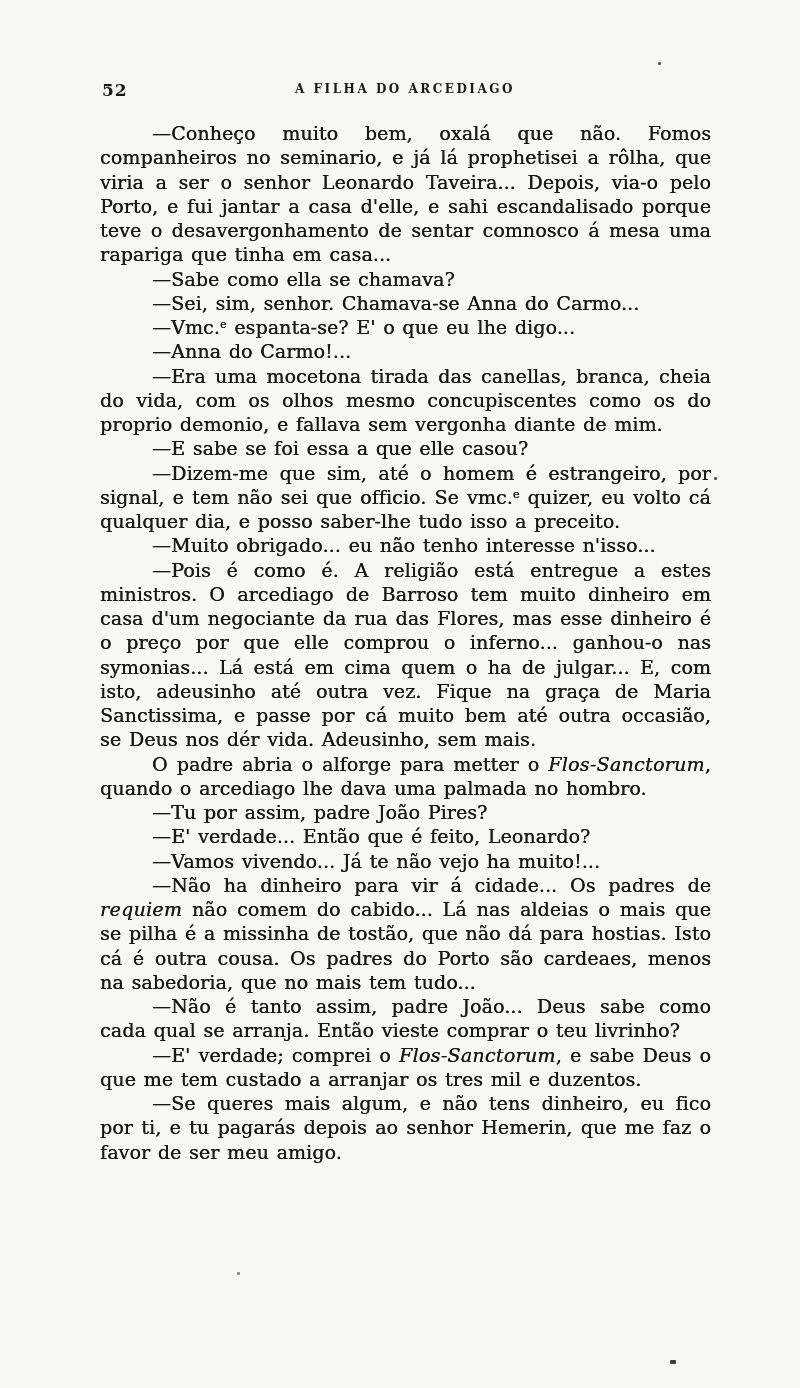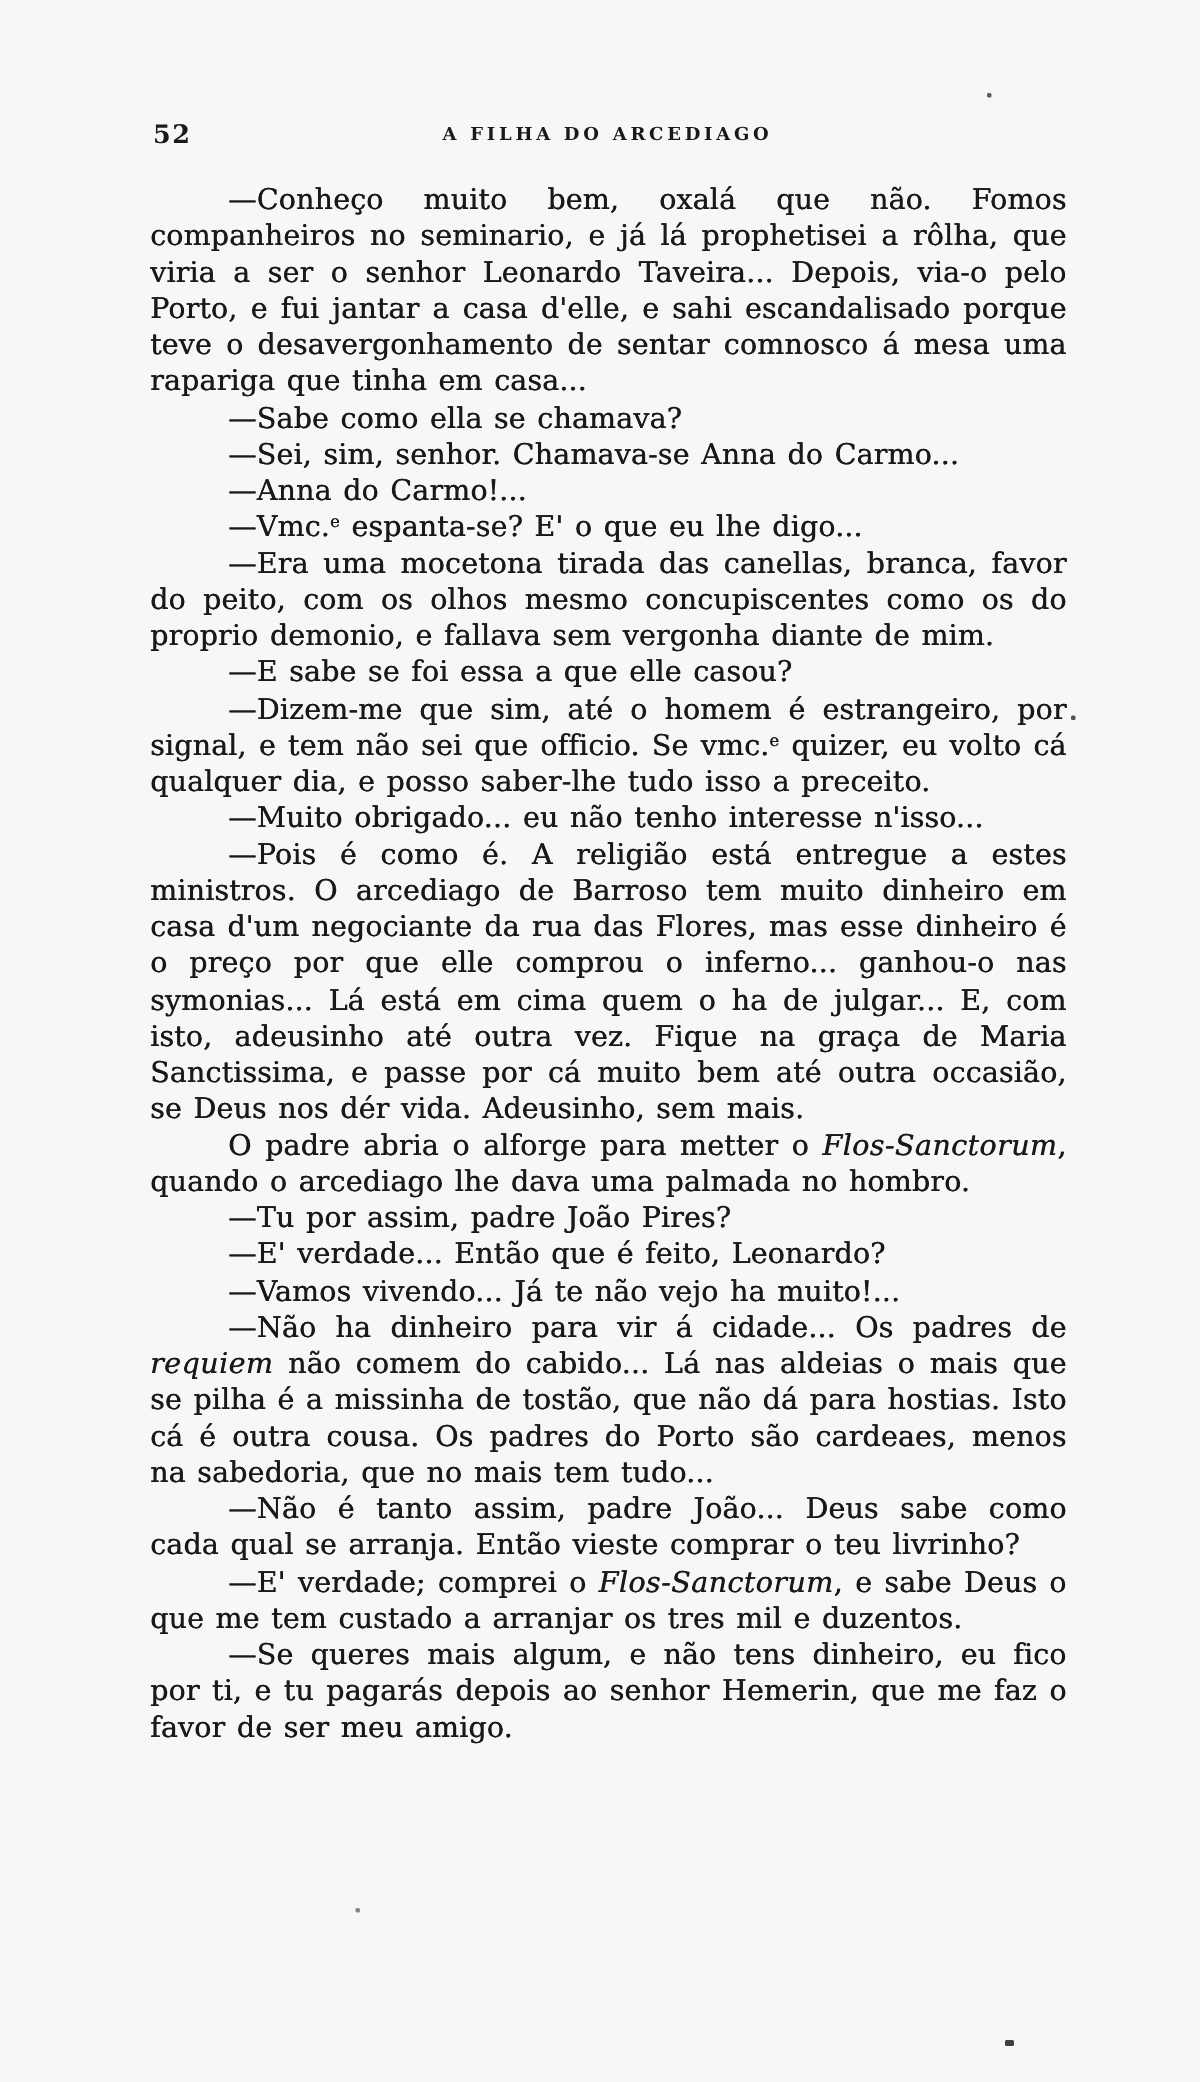--- a/index.html
+++ b/index.html
@@ -85,23 +85,23 @@
 <div class="scan-page">
   <div class="page-header">
     <span class="page-number">52</span>
     <span class="running-title">A FILHA DO ARCEDIAGO</span>
   </div>
 
   <div class="text-body">
       <p><span>—Conheço muito bem, oxalá que não. Fomos companheiros no seminario, e já lá prophetisei a rôlha, que viria a ser o senhor Leonardo Taveira... Depois, via-o pelo Porto, e fui jantar a casa d'elle, e sahi escandalisado porque teve o desavergonhamento de sentar comnosco á mesa uma rapariga que tinha em casa...</span></p>
       <p><span>—Sabe como ella se chamava?</span></p>
       <p><span>—Sei, sim, senhor. Chamava-se Anna do Carmo...</span></p>
+      <p><span>—Vmc.</span><sup>e</sup><span> espanta-se? E' o que eu lhe digo...</span></p>
       <p><span>—Anna do Carmo!...</span></p>
-      <p><span>—Vmc.</span><sup>e</sup><span> espanta-se? E' o que eu lhe digo...</span></p>
-      <p><span>—Era uma mocetona tirada das canellas, branca, favor do peito, com os olhos mesmo concupiscentes como os do proprio demonio, e fallava sem vergonha diante de mim.</span></p>
+      <p><span>—Era uma mocetona tirada das canellas, branca, cheia do vida, com os olhos mesmo concupiscentes como os do proprio demonio, e fallava sem vergonha diante de mim.</span></p>
       <p><span>—E sabe se foi essa a que elle casou?</span></p>
       <p><span>—Dizem-me que sim, até o homem é estrangeiro, por signal, e tem não sei que officio. Se vmc.</span><sup>e</sup><span> quizer, eu volto cá qualquer dia, e posso saber-lhe tudo isso a preceito.</span></p>
       <p><span>—Muito obrigado... eu não tenho interesse n'isso...</span></p>
       <p><span>—Pois é como é. A religião está entregue a estes ministros. O arcediago de Barroso tem muito dinheiro em casa d'um negociante da rua das Flores, mas esse dinheiro é o preço por que elle comprou o inferno... ganhou-o nas symonias... Lá está em cima quem o ha de julgar... E, com isto, adeusinho até outra vez. Fique na graça de Maria Sanctissima, e passe por cá muito bem até outra occasião, se Deus nos dér vida. Adeusinho, sem mais.</span></p>
       <p><span>O padre abria o alforge para metter o </span><i>Flos-Sanctorum</i><span>, quando o arcediago lhe dava uma palmada no hombro.</span></p>
       <p><span>—Tu por assim, padre João Pires?</span></p>
       <p><span>—E' verdade... Então que é feito, Leonardo?</span></p>
       <p><span>—Vamos vivendo... Já te não vejo ha muito!...</span></p>
       <p><span>—Não ha dinheiro para vir á cidade... Os padres de </span><i>requiem</i><span> não comem do cabido... Lá nas aldeias o mais que se pilha é a missinha de tostão, que não dá para hostias. Isto cá é outra cousa. Os padres do Porto são cardeaes, menos na sabedoria, que no mais tem tudo...</span></p>
       <p><span>—Não é tanto assim, padre João... Deus sabe como cada qual se arranja. Então vieste comprar o teu livrinho?</span></p>

